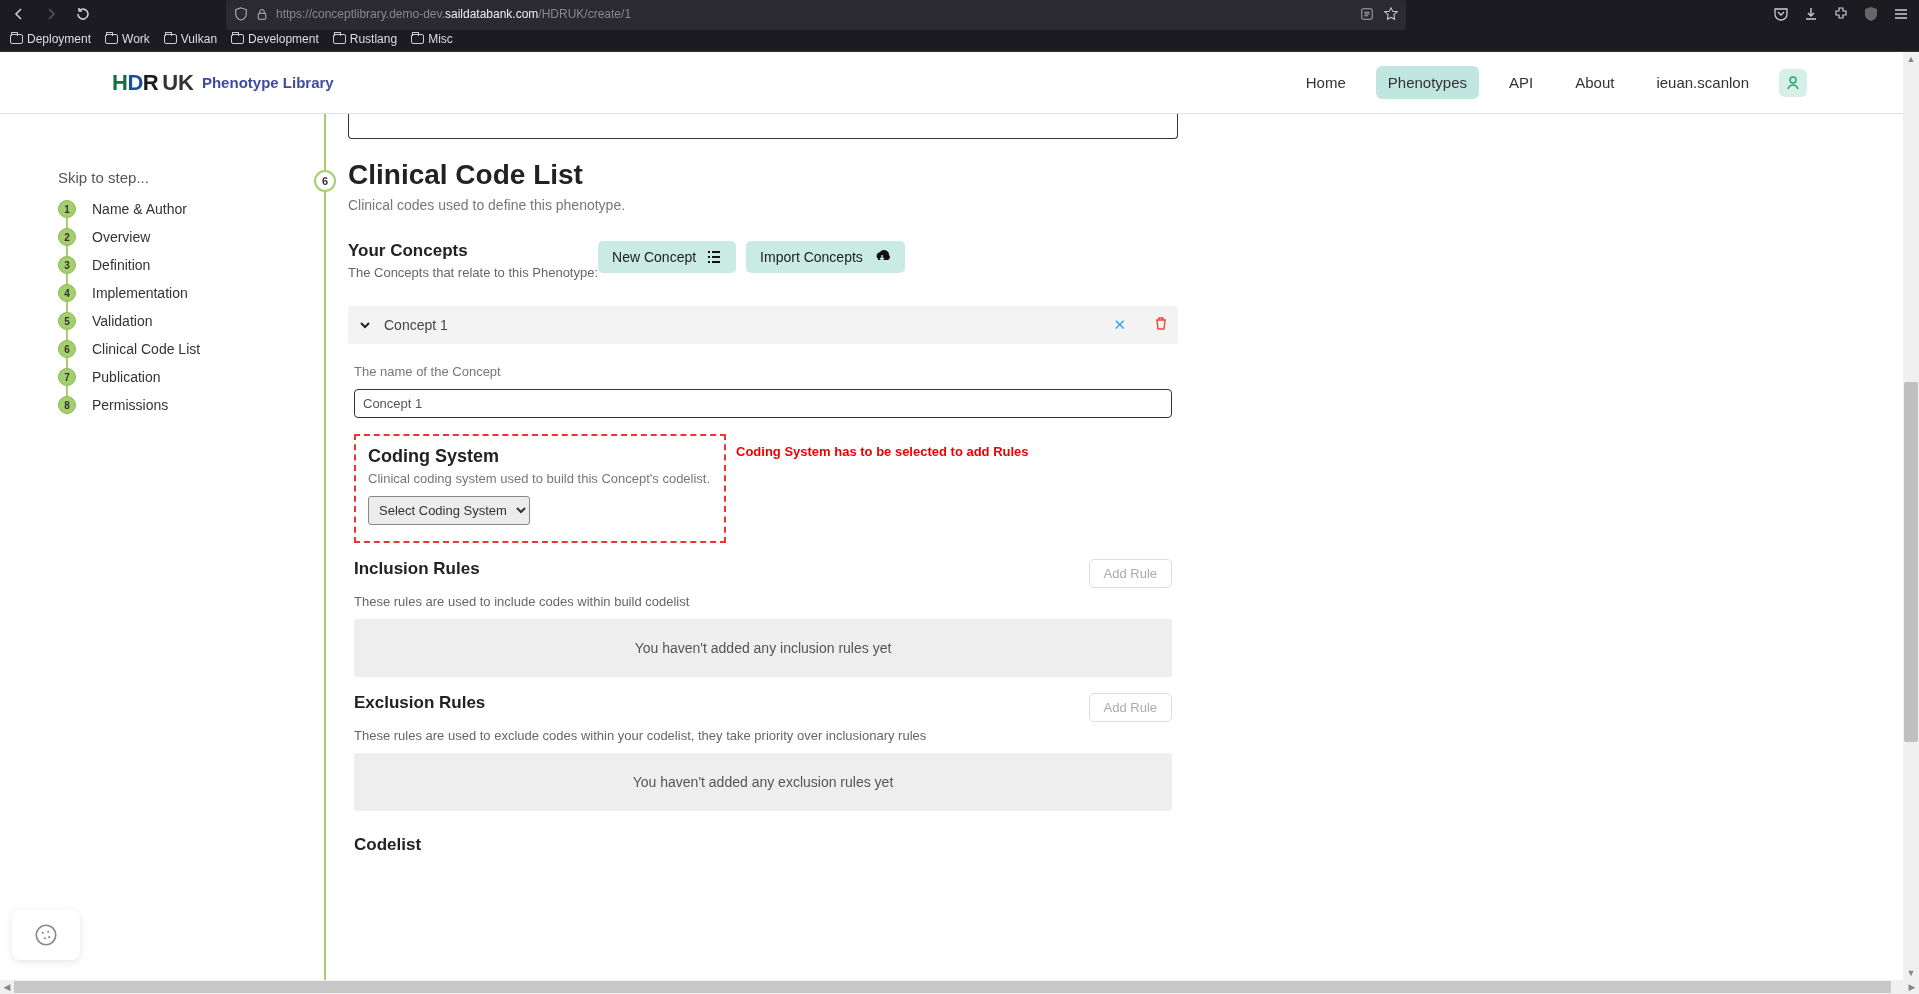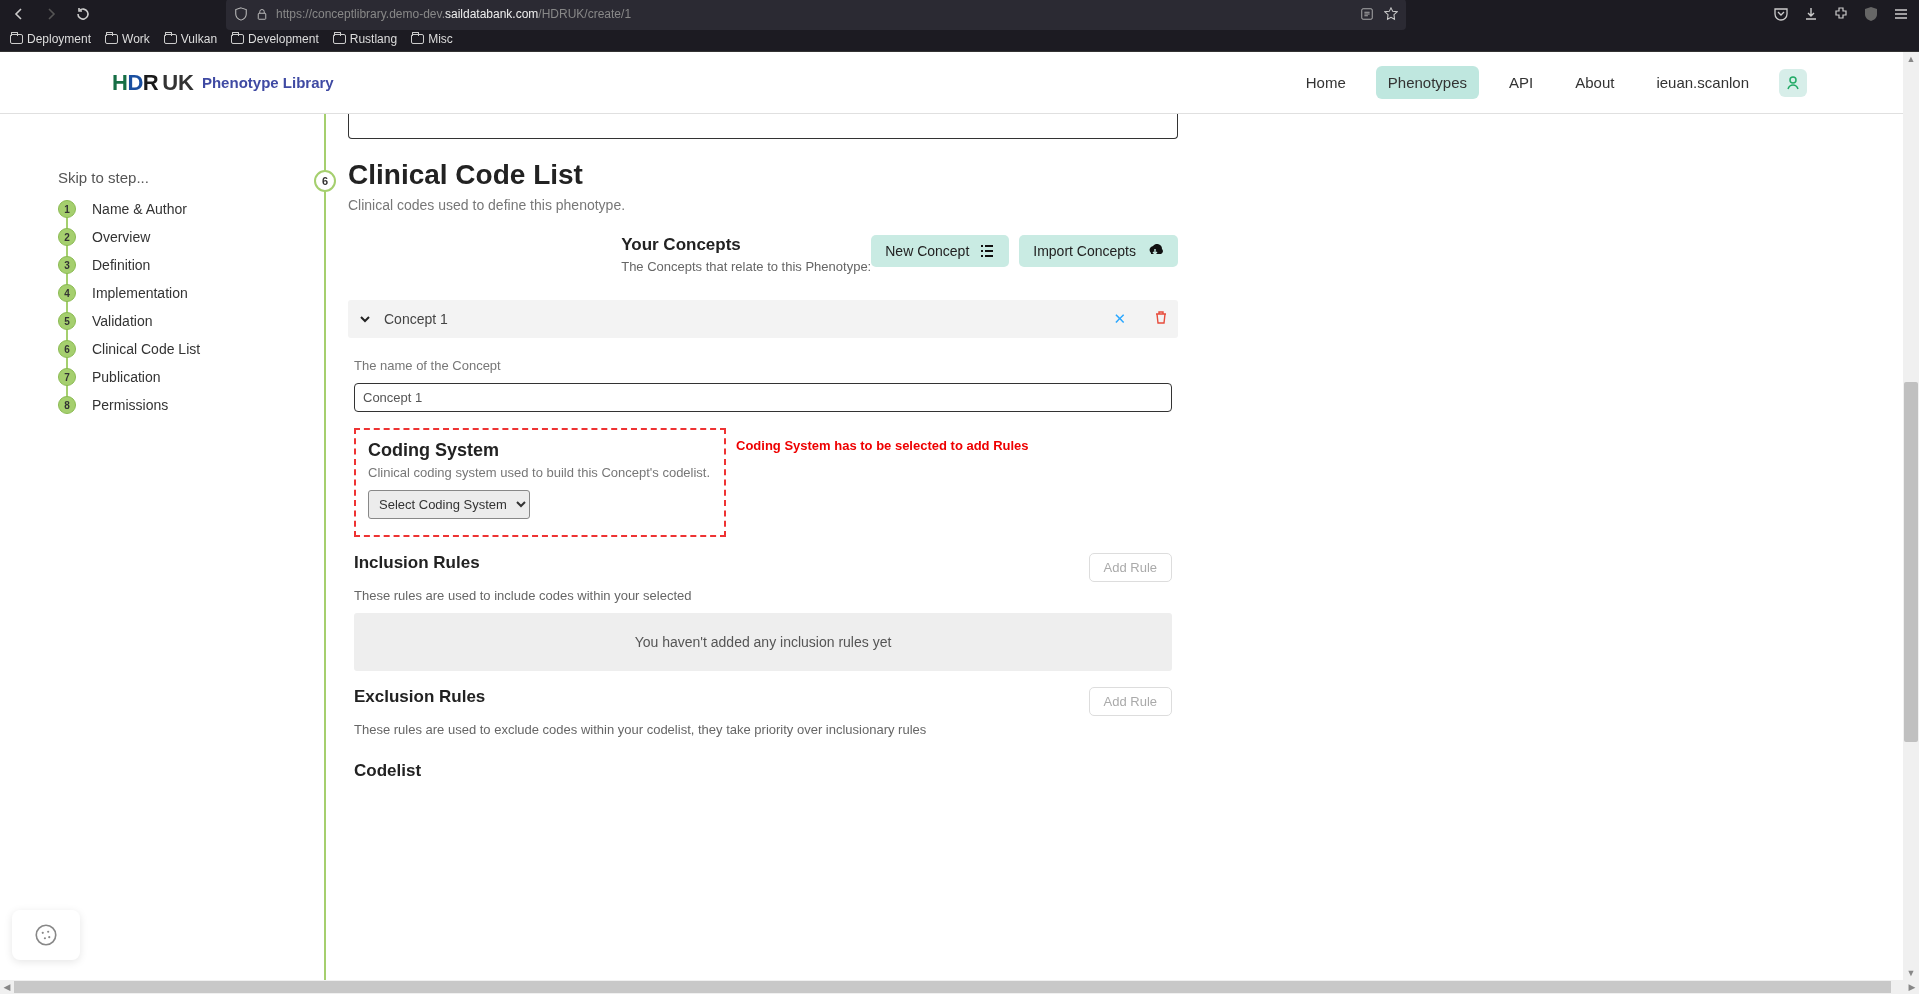--- a/index.html
+++ b/index.html
@@ -199,22 +199,22 @@
     margin-bottom: 10px;
   }
   h1.section {
     font-size: 28px; font-weight: 600; color: #222;
     margin-top: 20px;
   }
   .section-desc { color: #777; font-size: 14px; margin-top: 6px; }
 
   .yc-row {
     display: flex; align-items: flex-start;
-    justify-content: flex-end;
-    margin-top: 22px;
+    justify-content: flex-start;
+    margin-top: 28px;
   }
   .yc-left h3 { font-size: 17px; font-weight: 600; color: #222; }
   .yc-left p { color: #666; font-size: 13px; margin-top: 4px; }
   .yc-btns { display: flex; gap: 10px; }
   .pill-btn {
     background: #c9ebe3;
     border: none;
     border-radius: 5px;
     padding: 8px 14px;
     font-size: 14px;
@@ -572,28 +572,29 @@
               <option>Select Coding System</option>
             </select>
           </div>
           <div class="dashed-note">Coding System has to be selected to add Rules</div>
         </div>
 
         <div class="rules-row">
           <h4>Inclusion Rules</h4>
           <button class="addrule">Add Rule</button>
         </div>
-        <div class="rules-desc">These rules are used to include codes within your selected</div>
+        <div class="rules-desc">These rules are used to include codes within build codelist</div>
         <div class="gray-block">You haven't added any inclusion rules yet</div>
 
         <div class="rules-row">
           <h4>Exclusion Rules</h4>
           <button class="addrule">Add Rule</button>
         </div>
         <div class="rules-desc">These rules are used to exclude codes within your codelist, they take priority over inclusionary rules</div>
+        <div class="gray-block">You haven't added any exclusion rules yet</div>
 
         <div class="codelist-h">Codelist</div>
       </div>
     </div>
   </div>
 </div>
 
 <div class="cookie">
   <svg viewBox="0 0 24 24">
       <circle cx="12" cy="12" r="9" fill="none" stroke="#888" stroke-width="1.5"></circle>

